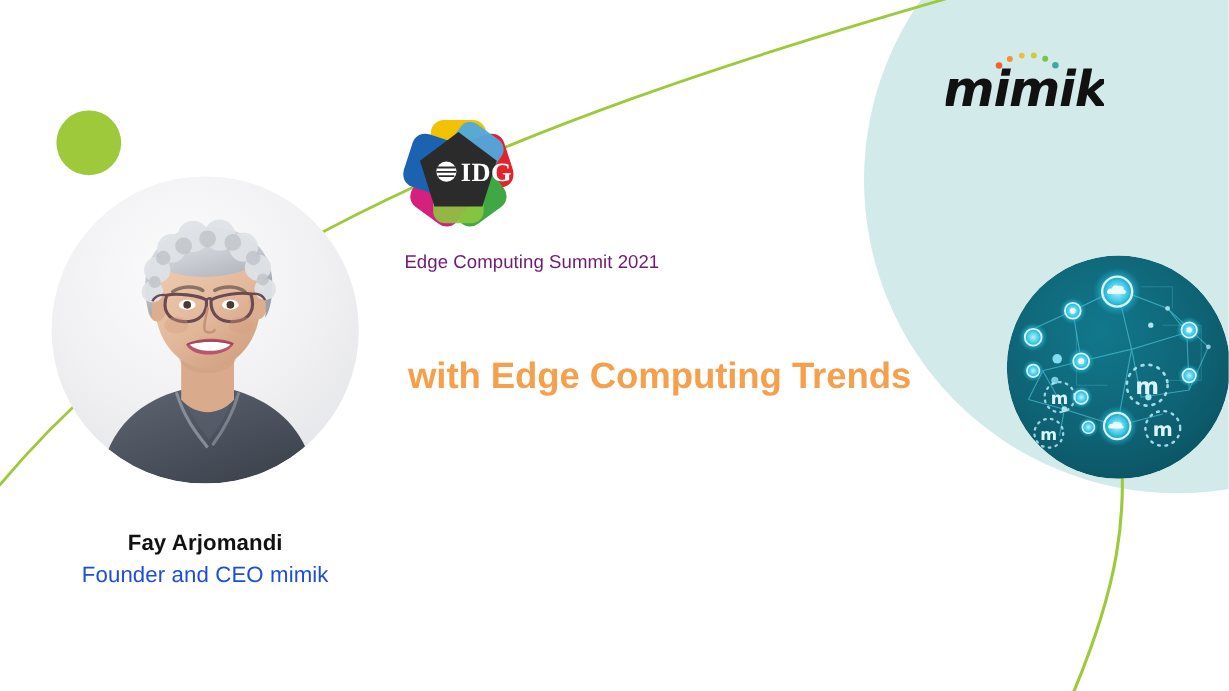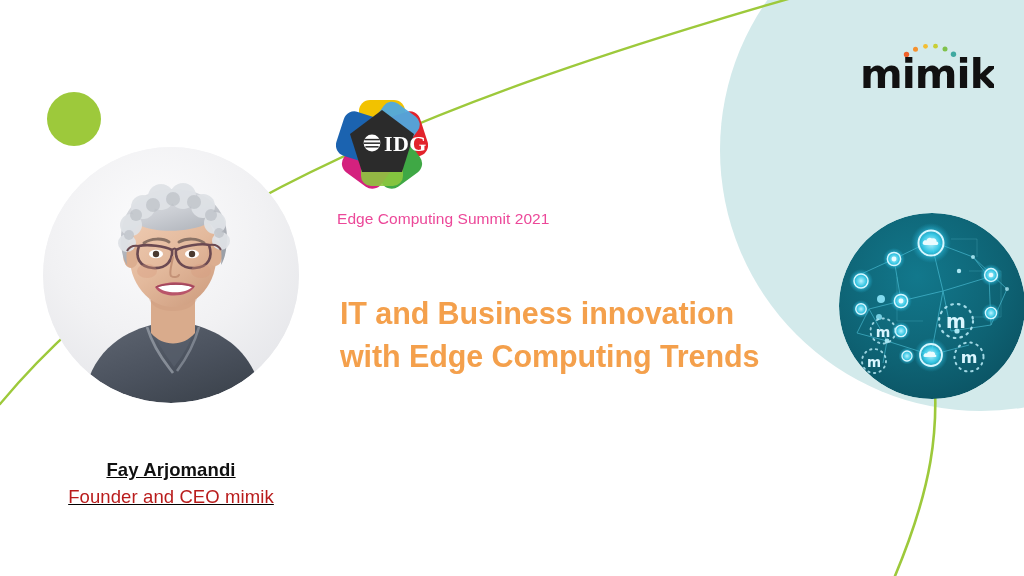--- a/index.html
+++ b/index.html
@@ -37,36 +37,35 @@
     border-radius: 50%;
     overflow: hidden;
     background: radial-gradient(circle at 42% 34%, #fbfbfc 0%, #f2f2f4 52%, #e6e7ea 100%);
   }
   #portrait svg { display: block; }
 
   
   #speaker-block {
     position: absolute;
     left: 0px;
-    top: 458px;
+    top: 440px;
     width: 342px;
     text-align: center;
-    text-decoration: underline;
   }
   #speaker-name {
     font-size: 18.5px;
     font-weight: bold;
     color: #111111;
     letter-spacing: 0.1px;
     line-height: 1.35;
   }
   #speaker-role {
     font-size: 18.5px;
     font-weight: normal;
-    color: #b91c1c;
+    color: #1d4ed8;
     letter-spacing: 0.1px;
     line-height: 1.35;
     margin-top: 2px;
   }
 
   
   #idg-logo {
     position: absolute;
     left: 336px;
     top: 98px;
@@ -74,21 +73,21 @@
     height: 92px;
   }
   #event-lines {
     position: absolute;
     left: 337px;
     top: 207px;
     width: 420px;
   }
   .event-line {
     font-size: 15.5px;
-    color: #ec4899;
+    color: #701a75;
     line-height: 1.52;
     letter-spacing: 0.05px;
   }
 
   
   #main-title {
     position: absolute;
     left: 340px;
     top: 292px;
     width: 560px;
@@ -96,24 +95,25 @@
     font-size: 30.5px;
     font-weight: bold;
     line-height: 1.42;
     letter-spacing: -0.1px;
   }
   #main-title .tline { display: block; white-space: nowrap; }
 
   
   #mimik-logo {
     position: absolute;
-    left: 862px;
+    left: 788px;
     top: 36px;
     width: 132px;
     height: 60px;
+    font-style: italic;
   }
 
   
   #network-circle {
     position: absolute;
     left: 839px;
     top: 213px;
     width: 186px;
     height: 186px;
   }
@@ -291,21 +291,20 @@
 
       <text x="48" y="53" font-family="'Liberation Serif', serif" font-size="22" font-weight="bold" fill="#ffffff" letter-spacing="0.4">IDG</text>
     </svg>
   </div>
 
   <div id="event-lines">
     <div class="event-line">Edge Computing Summit 2021</div>
   </div>
 
   <div id="main-title">
-    <span class="tline">IT and Business innovation</span>
     <span class="tline">with Edge Computing Trends</span>
   </div>
 
   <div id="mimik-logo">
     <svg viewBox="0 0 132 60" width="132" height="60" xmlns="http://www.w3.org/2000/svg">
 
       <g>
         <circle cx="44.5" cy="18.5" r="2.7" fill="#F0622A"></circle>
         <circle cx="53.5" cy="13.2" r="2.5" fill="#F5912E"></circle>
         <circle cx="63.5" cy="10.3" r="2.4" fill="#F3BE31"></circle>

